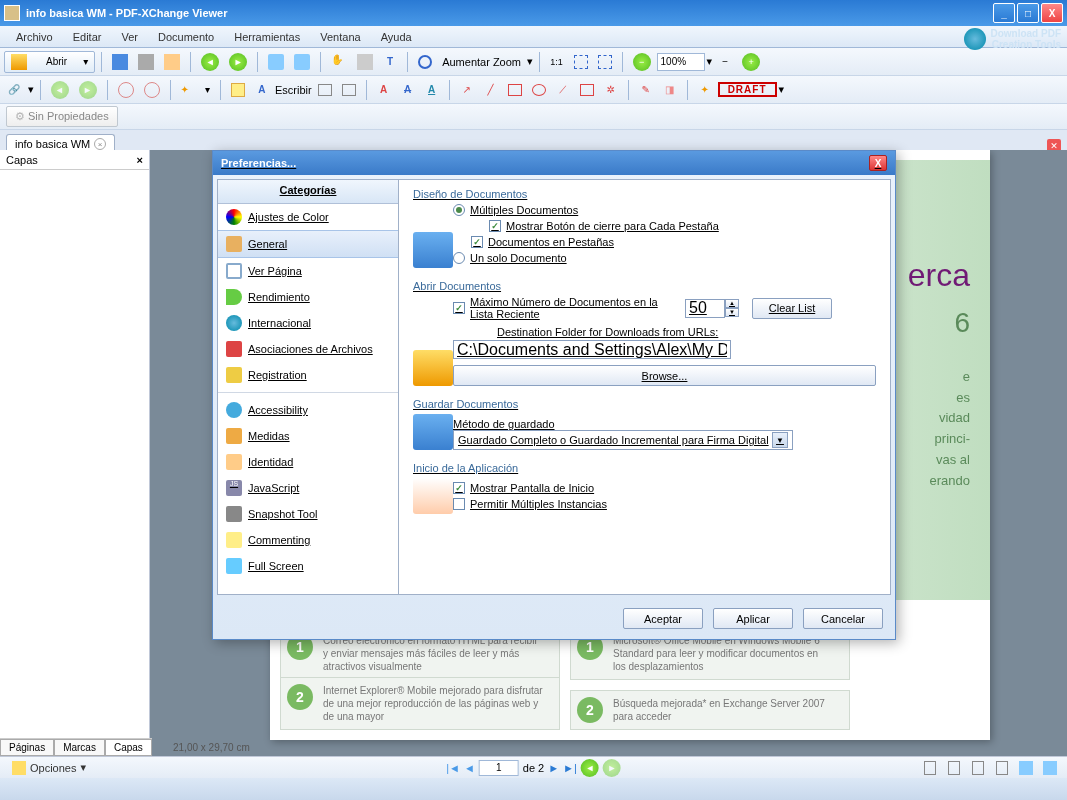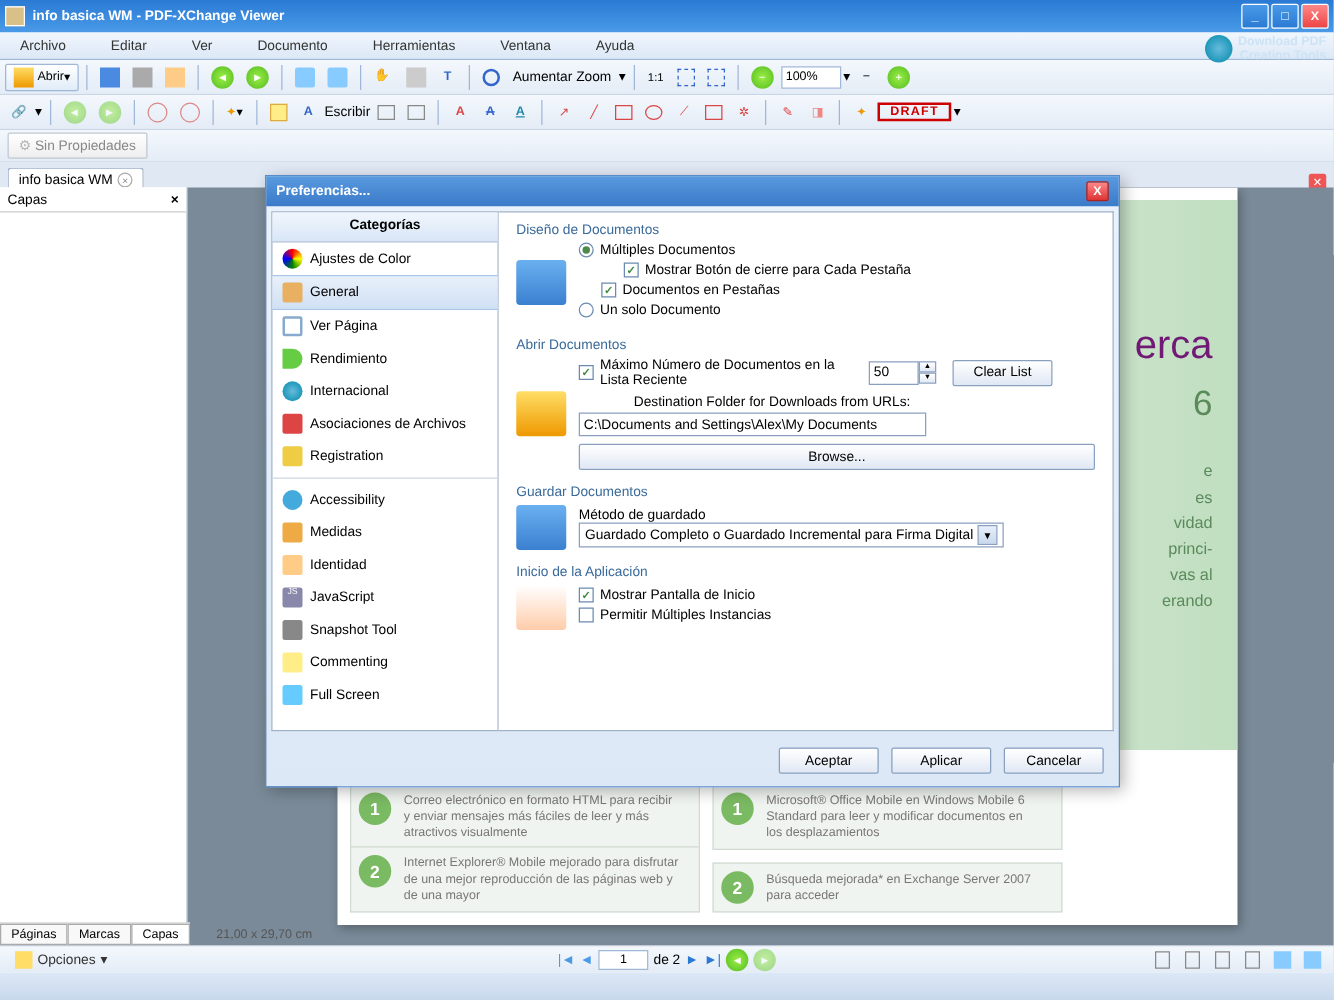--- a/index.html
+++ b/index.html
@@ -8,28 +8,28 @@
 
 .titlebar { height: 26px; background: linear-gradient(#2a7ad4, #4a9ae8); display: flex; align-items: center; padding: 0 4px; color: #fff; }
 .titlebar .app-icon { width: 16px; height: 16px; background: #d8c088; margin-right: 6px; border: 1px solid #fff; }
 .titlebar .title-text { flex: 1; font-weight: bold; }
 .window-btns { display: flex; gap: 2px; }
 .window-btn { width: 22px; height: 20px; border: 1px solid #fff; border-radius: 2px; display: flex; align-items: center; justify-content: center; font-size: 10px; font-weight: bold; }
 .min-btn, .max-btn { background: linear-gradient(#4a9ae8, #2a7ad4); color: #fff; }
 .close-btn { background: linear-gradient(#f88, #e44); color: #fff; }
 
 
-.menubar { height: 22px; background: linear-gradient(#f0f6fd, #dce8f6); display: flex; align-items: center; padding: 0 8px; gap: 20px; border-bottom: 1px solid #a0b8d8; }
+.menubar { height: 22px; background: linear-gradient(#f0f6fd, #dce8f6); display: flex; align-items: center; padding: 0 8px; gap: 4px; border-bottom: 1px solid #a0b8d8; }
 .menu-item { padding: 2px 8px; cursor: pointer; color: #333; }
 .download-banner { position: absolute; right: 6px; top: 28px; color: #cde3f5; font-size: 10px; font-weight: bold; text-align: right; display: flex; align-items: center; gap: 4px; }
 .download-banner .globe { width: 22px; height: 22px; background: radial-gradient(#6bd, #08a); border-radius: 50%; }
 
 
 .toolbar { height: 28px; background: linear-gradient(#f4f8fd, #e4ecf6); display: flex; align-items: center; padding: 0 4px; gap: 2px; border-bottom: 1px solid #c8d6e8; }
-.tb-btn { min-width: 22px; height: 22px; display: inline-flex; align-items: center; justify-content: center; border: 1px solid transparent; border-radius: 2px; font-size: 10px; padding: 0 3px; }
+.tb-btn { min-width: 22px; height: 22px; display: inline-flex; align-items: center; justify-content: center; border: 1px solid transparent; border-radius: 2px; font-size: 10px; padding: 0 3px; gap: 16px; }
 .tb-sep { width: 1px; height: 20px; background: #a0b8d8; margin: 0 4px; }
 .open-btn { background: linear-gradient(#fff, #e0ecf8); border-color: #a0b8d8; padding: 0 6px; }
 .green-circle { width: 18px; height: 18px; border-radius: 50%; background: radial-gradient(#9e4, #5b2); display: flex; align-items: center; justify-content: center; color: #fff; font-size: 9px; }
 .zoom-input { width: 48px; height: 18px; border: 1px solid #a0b8d8; background: #fff; font-size: 10px; padding: 0 3px; }
 .draft-stamp { border: 2px solid #c00; color: #c00; font-weight: bold; padding: 0 8px; font-size: 10px; letter-spacing: 1px; }
 
 
 .propbar { height: 26px; background: linear-gradient(#f4f8fd, #e4ecf6); display: flex; align-items: center; padding: 3px 6px; border-bottom: 1px solid #c8d6e8; }
 .sin-prop { background: linear-gradient(#fff, #eee); border: 1px solid #c0c8d0; padding: 3px 8px; border-radius: 2px; color: #888; }
 
@@ -59,44 +59,44 @@
 .page-dims { position: absolute; bottom: 44px; left: 170px; font-size: 10px; color: #555; padding: 3px; }
 
 .statusbar { position: absolute; bottom: 22px; left: 0; right: 0; height: 22px; background: linear-gradient(#f4f8fd, #e4ecf6); border-top: 1px solid #c0c8d8; display: flex; align-items: center; padding: 0 6px; }
 .opciones-btn { padding: 2px 6px; display: flex; align-items: center; gap: 4px; color: #333; }
 .nav-center { position: absolute; left: 50%; transform: translateX(-50%); display: flex; align-items: center; gap: 4px; }
 .page-input { width: 40px; height: 16px; border: 1px solid #a0b8d8; text-align: center; font-size: 10px; }
 .nav-right { margin-left: auto; display: flex; gap: 2px; }
 .bottombar { position: absolute; bottom: 0; left: 0; right: 0; height: 22px; background: linear-gradient(#dce8f6, #c8d8ec); }
 
 
-.dialog { position: absolute; left: 212px; top: 140px; width: 684px; height: 490px; background: linear-gradient(#eaf2fc, #dce8f6); border: 1px solid #5a8ac8; box-shadow: 3px 3px 12px rgba(0,0,0,0.3); }
+.dialog { position: absolute; left: 212px; top: 150px; width: 684px; height: 490px; background: linear-gradient(#eaf2fc, #dce8f6); border: 1px solid #5a8ac8; box-shadow: 3px 3px 12px rgba(0,0,0,0.3); text-decoration: underline; }
 .dialog-title { height: 24px; background: linear-gradient(#5a9ae0, #3a7ac8); color: #fff; display: flex; align-items: center; padding: 0 8px; font-weight: bold; font-size: 11px; }
 .dialog-close { margin-left: auto; width: 18px; height: 16px; background: linear-gradient(#f88, #d33); color: #fff; display: flex; align-items: center; justify-content: center; font-size: 10px; border: 1px solid #a22; border-radius: 2px; }
 .dialog-body { display: flex; height: 424px; }
 .cat-panel { width: 182px; border-right: 1px solid #b0c0d8; background: #fff; margin: 4px 0 4px 4px; border: 1px solid #a0b0c8; }
 .cat-header { height: 24px; background: linear-gradient(#f0f6fd, #d8e6f6); text-align: center; font-weight: bold; padding: 4px; border-bottom: 1px solid #b0c0d8; }
 .cat-item { padding: 5px 8px; display: flex; align-items: center; gap: 6px; cursor: pointer; }
 .cat-item.selected { background: linear-gradient(#e8f0fb, #d0e0f4); border-top: 1px solid #a8c4e8; border-bottom: 1px solid #a8c4e8; }
 .cat-divider { height: 1px; background: #d0d8e4; margin: 4px 0; }
 .cat-icon { width: 16px; height: 16px; display: inline-block; border-radius: 2px; }
 
 .opt-panel { flex: 1; margin: 4px 4px 4px 0; background: #fff; border: 1px solid #a0b0c8; border-left: none; }
 .opt-header { height: 24px; background: linear-gradient(#f0f6fd, #d8e6f6); text-align: center; font-weight: bold; padding: 4px; border-bottom: 1px solid #b0c0d8; display: flex; align-items: center; justify-content: center; gap: 6px; }
 .opt-content { padding: 8px 14px; }
 .fieldset-label { color: #3a6a9a; font-size: 11px; margin-bottom: 4px; }
-.opt-row { display: flex; align-items: center; gap: 10px; margin-bottom: 12px; }
+.opt-row { display: flex; align-items: flex-end; margin-bottom: 12px; }
 .big-icon { width: 40px; height: 36px; background: linear-gradient(#6ab0f0, #3a80d0); border-radius: 3px; flex-shrink: 0; }
 .opt-fields { flex: 1; }
 .radio-row, .check-row { display: flex; align-items: center; gap: 5px; margin-bottom: 4px; }
 .radio { width: 12px; height: 12px; border-radius: 50%; border: 1px solid #6a8ab0; display: inline-flex; align-items: center; justify-content: center; }
 .radio.checked::after { content: ''; width: 6px; height: 6px; border-radius: 50%; background: #4a8a4a; }
 .checkbox { width: 12px; height: 12px; border: 1px solid #6a8ab0; display: inline-flex; align-items: center; justify-content: center; }
 .checkbox.checked::after { content: '✓'; color: #3a8a3a; font-size: 9px; font-weight: bold; }
-.text-input { height: 19px; border: 1px solid #8aa0c0; background: #fff; padding: 0 3px; font-size: 11px; }
+.text-input { height: 19px; border: 1px solid #8aa0c0; background: #fff; padding: 0 3px; font-size: 16px; }
 .spin-input { width: 40px; }
 .spin-wrap { display: flex; }
 .spin-btns { width: 14px; display: flex; flex-direction: column; }
 .spin-btn { height: 9px; border: 1px solid #8aa0c0; background: linear-gradient(#fff,#e0e8f4); font-size: 6px; text-align: center; }
 .dlg-btn { min-width: 80px; height: 21px; background: linear-gradient(#fff, #e0e8f4); border: 1px solid #8aa0c0; border-radius: 2px; font-size: 11px; }
 .dlg-buttons { position: absolute; bottom: 10px; right: 12px; display: flex; gap: 10px; }
 .select-full { width: 340px; height: 20px; border: 1px solid #8aa0c0; background: #fff; display: flex; align-items: center; padding: 0 4px; justify-content: space-between; }
 .select-arrow { width: 16px; height: 16px; background: linear-gradient(#e8f0fb,#c8d8ec); border: 1px solid #8aa0c0; display: flex; align-items: center; justify-content: center; font-size: 8px; }
 .indent1 { margin-left: 18px; }
 .indent2 { margin-left: 36px; }

